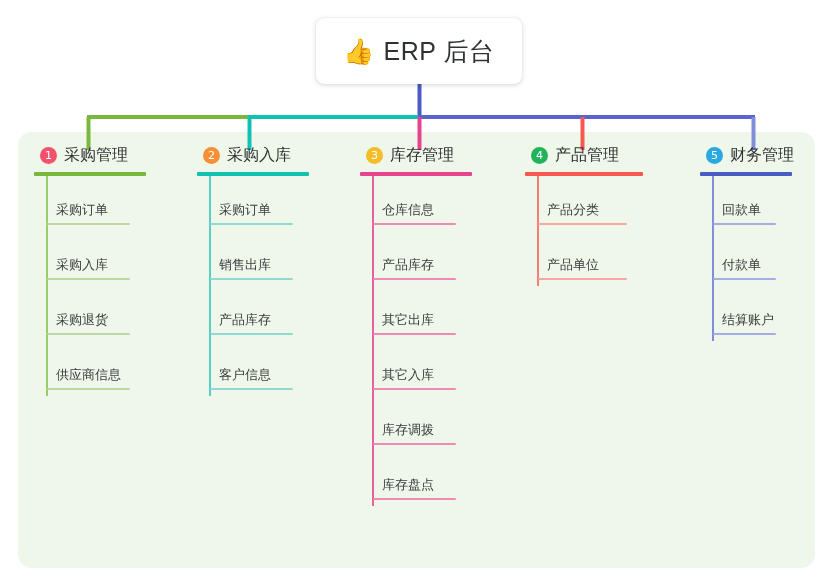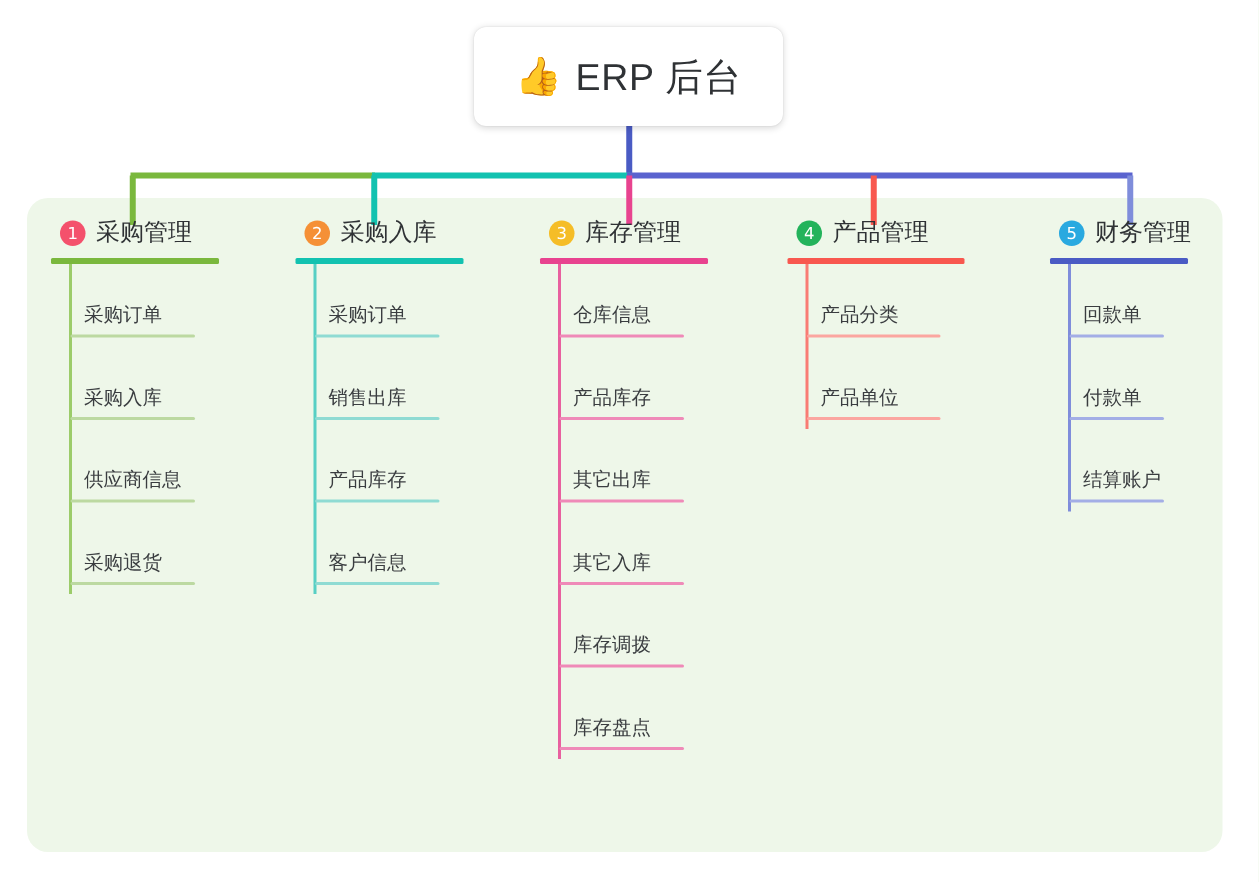--- a/index.html
+++ b/index.html
@@ -170,25 +170,25 @@
           <div class="child-stem" style="background: rgb(156, 204, 106);"></div>
           <div class="child">
             <span class="child-label">采购订单</span>
             <div class="child-rule" style="background: rgb(188, 217, 161); width: 83px;"></div>
           </div>
           <div class="child">
             <span class="child-label">采购入库</span>
             <div class="child-rule" style="background: rgb(188, 217, 161); width: 83px;"></div>
           </div>
           <div class="child">
+            <span class="child-label">采购退货</span>
+            <div class="child-rule" style="background: rgb(188, 217, 161); width: 83px;"></div>
+          </div>
+          <div class="child">
             <span class="child-label">供应商信息</span>
-            <div class="child-rule" style="background: rgb(188, 217, 161); width: 83px;"></div>
-          </div>
-          <div class="child">
-            <span class="child-label">采购退货</span>
             <div class="child-rule" style="background: rgb(188, 217, 161); width: 83px;"></div>
           </div>
         </div>
       </div>
       <div class="branch" style="left: 197px;">
         <div class="branch-head">
           <span class="badge" style="background: rgb(245, 144, 54);">2</span>
           <span class="branch-title">采购入库</span>
         </div>
         <div class="branch-rule" style="background: rgb(18, 194, 176); width: 112px;"></div>

